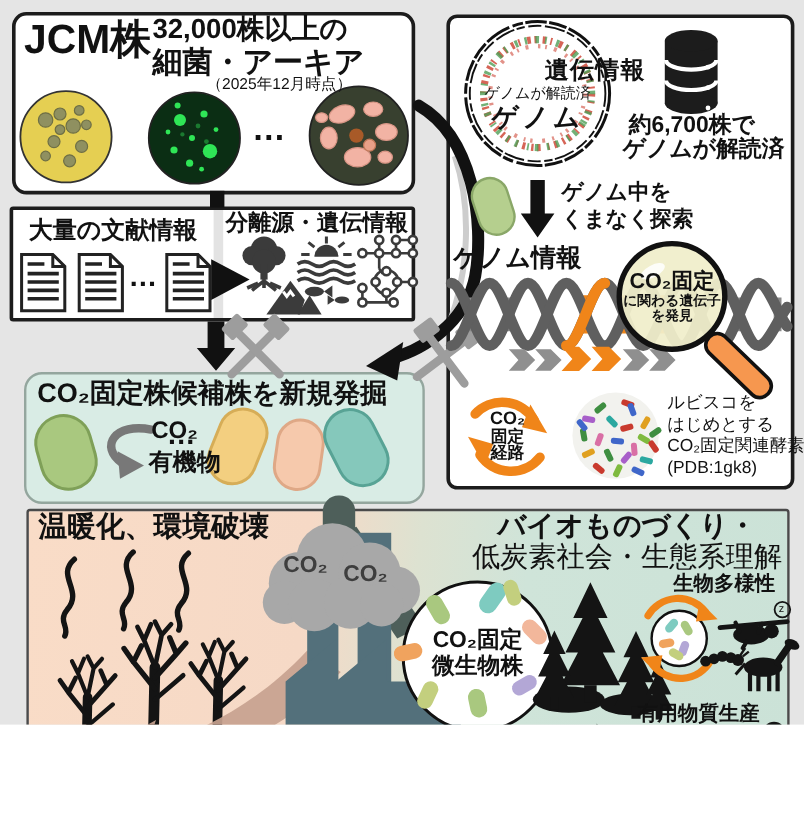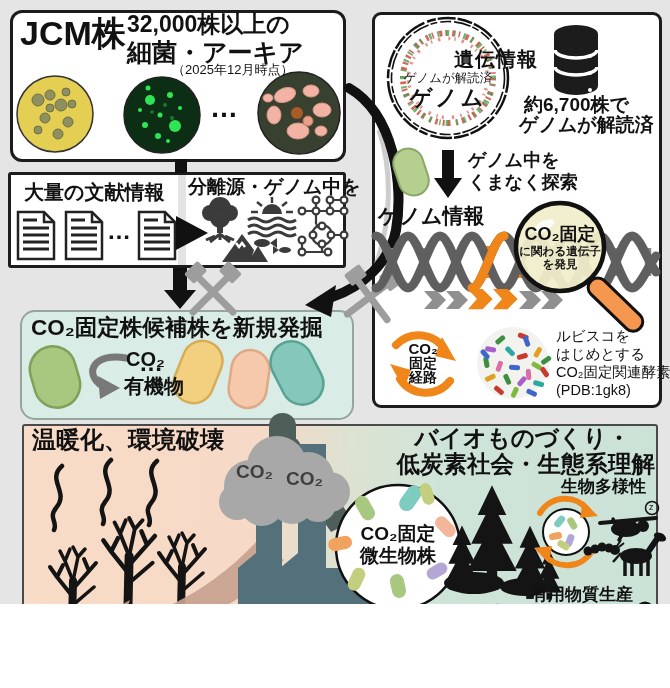--- a/index.html
+++ b/index.html
@@ -400,21 +400,21 @@
     </g>
   </svg>
 
   <div class="t b" style="left:20px;top:14px;font-size:34px;">JCM株</div>
   <div class="t" style="left:127px;top:12px;font-size:23px;font-weight:600;">32,000株以上の</div>
   <div class="t" style="left:127px;top:38px;font-size:25px;font-weight:600;">細菌・アーキア</div>
   <div class="t" style="left:172px;top:63px;font-size:13px;">（2025年12月時点）</div>
   <div class="t b" style="left:210px;top:92px;font-size:28px;letter-spacing:2px;">…</div>
 
   <div class="t" style="left:24px;top:181px;font-size:20px;font-weight:600;">大量の文献情報</div>
-  <div class="t" style="left:188px;top:176px;font-size:19px;font-weight:600;">分離源・ゲノム中を</div>
+  <div class="t" style="left:188px;top:176px;font-size:19px;font-weight:600;">分離源・遺伝情報</div>
   <div class="t b" style="left:107px;top:218px;font-size:24px;">…</div>
 
   <div class="t" style="left:31px;top:315px;font-size:22.5px;font-weight:600;">CO₂固定株候補株を新規発掘</div>
   <div class="t" style="left:126px;top:348px;font-size:20px;font-weight:600;">CO₂</div>
   <div class="t" style="left:124px;top:375px;font-size:20px;font-weight:600;">有機物</div>
   <div class="t b" style="left:139px;top:350px;font-size:24px;">…</div>
 
   <div class="t b ctr" style="left:448px;top:48px;font-size:20px;letter-spacing:1px;margin-left:48px;">遺伝情報</div>
   <div class="t ctr" style="left:448px;top:71px;font-size:12.5px;">ゲノムが解読済</div>
   <div class="t b ctr" style="left:448px;top:86px;font-size:22px;letter-spacing:3px;">ゲノム</div>
@@ -433,18 +433,18 @@
   <div class="t" style="left:556px;top:346px;font-size:14.5px;">はじめとする</div>
   <div class="t" style="left:556px;top:364px;font-size:14.5px;">CO₂固定関連酵素</div>
   <div class="t" style="left:556px;top:382px;font-size:14.5px;">(PDB:1gk8)</div>
 
   <div class="t" style="left:32px;top:427px;font-size:24px;font-weight:700;">温暖化、環境破壊</div>
   <div class="t" style="left:236px;top:461px;font-size:19px;font-weight:600;color:#3e3e3e;">CO₂</div>
   <div class="t" style="left:286px;top:468px;font-size:19px;font-weight:600;color:#3e3e3e;">CO₂</div>
   <div class="t b ctr" style="left:398px;top:523px;font-size:19px;">CO₂固定</div>
   <div class="t b ctr" style="left:398px;top:545px;font-size:19px;">微生物株</div>
   <div class="t" style="left:390px;top:425px;width:265px;text-align:center;font-size:23.5px;font-weight:700;">バイオものづくり・</div>
-  <div class="t" style="left:390px;top:451px;width:265px;text-align:right;font-size:23.5px;font-weight:700;">低炭素社会・生態系理解</div>
+  <div class="t" style="left:390px;top:451px;width:265px;text-align:center;font-size:23.5px;font-weight:400;">低炭素社会・生態系理解</div>
   <div class="t" style="left:561px;top:477px;font-size:17px;font-weight:600;">生物多様性</div>
   <div class="t" style="left:531px;top:585px;font-size:17px;font-weight:600;">有用物質生産</div>
   <div class="t" style="left:649px;top:502px;font-size:9px;">z</div>
 
 </div>
 
 </body></html>

